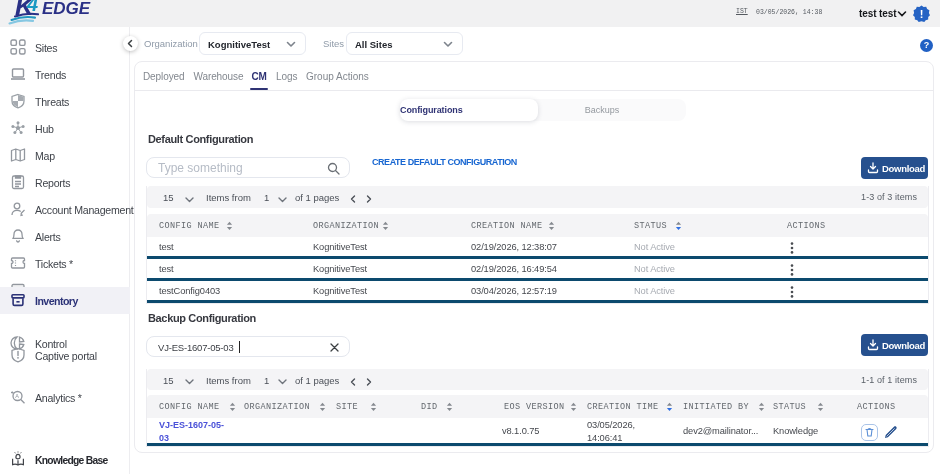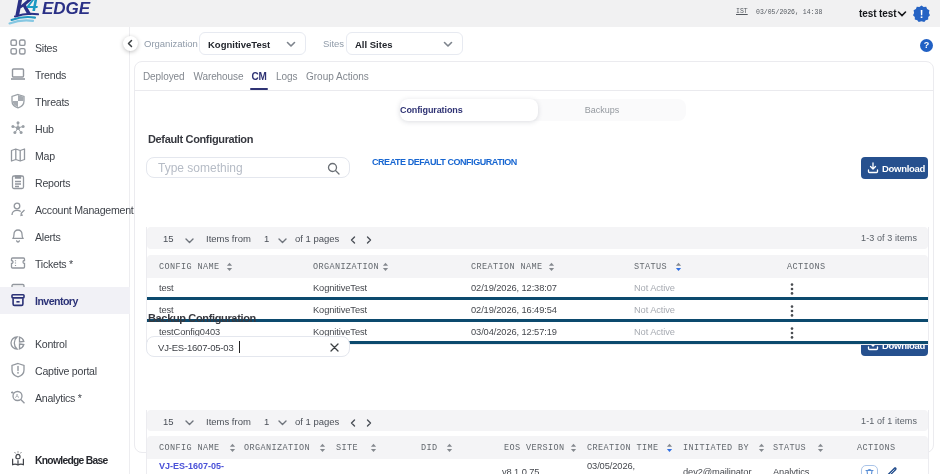--- a/index.html
+++ b/index.html
@@ -47,21 +47,21 @@
 
 .searchbox { position:absolute; left:146px; width:204px; height:21px; border:1px solid #e4e7ee; border-radius:8px; background:#fff; }
 .searchbox .ph { position:absolute; left:11px; top:50%; transform:translateY(-50%); font-size:12px; color:#b6bcc6;text-align:center; }
 .searchbox .tx { position:absolute; left:11px; top:50%; transform:translateY(-50%); font-size:9.5px; color:#3d4046; letter-spacing:-0.2px; }
 
 .createlink { position:absolute; left:372px; font-size:9px; font-weight:bold; color:#1766d1; letter-spacing:-0.45px; }
 
 .dlbtn { position:absolute; left:861px; width:67px; height:22px; background:#26508e; border-radius:4px; color:#fff; }
 .dlbtn .t { position:absolute; left:21px; top:50%; transform:translateY(-50%); font-size:9.5px; font-weight:bold; letter-spacing:-0.3px;text-align:right; }
 
-.tablebox { position:absolute; left:146px; width:783px; border:1px solid #ececf0; border-top:none; background:#fff;margin-top:41px; }
+.tablebox { position:absolute; left:146px; width:783px; border:1px solid #ececf0; border-top:none; background:#fff; }
 .pagbar { position:absolute; left:0; top:0; width:781px; background:#f4f4f6; border-radius:4px; }
 .pg { position:absolute; top:50%; transform:translateY(-50%); font-size:9.5px; color:#4a4f57; white-space:nowrap; }
 .pg-right { position:absolute; top:50%; transform:translateY(-50%); font-size:9px; color:#5a6068; letter-spacing:0.1px; }
 .thead { position:absolute; left:0; width:781px; background:#f4f4f6; border-radius:4px 4px 0 0; }
 .th { position:absolute; top:50%; transform:translateY(-50%); font-family:"Liberation Mono",monospace; font-size:8.5px; color:#63686e; letter-spacing:0.4px; white-space:nowrap; }
 .trow { position:absolute; left:0; width:781px; border-bottom:3px solid #0c4a6e; background:#fff;text-decoration:underline; }
 .td { position:absolute; top:50%; transform:translateY(-50%); font-size:9.3px; color:#45484e; white-space:nowrap; letter-spacing:-0.1px; }
 .td.mut { color:#a7abb2; }
 .sorticon { position:absolute; }
 </style>
@@ -197,21 +197,21 @@
   <div class="side-item" style="top:330px;">
       <svg class="ic" viewBox="0 0 16 16">
         <g fill="none" stroke="#92979e" stroke-width="1.3">
           <path d="M7 2 A6 6 0 0 0 7 14 A8 8 0 0 1 7 2 Z"></path>
           <path d="M9.5 2.2 A6 6 0 0 1 13.8 6.5 L9.5 7 Z"></path>
           <path d="M9.5 9 L13.8 9.5 A6 6 0 0 1 9.5 13.8 Z"></path>
         </g>
       </svg>
       <span class="lb">Kontrol</span>
     </div>
-  <div class="side-item" style="top:357px;">
+  <div class="side-item" style="top:342px;">
       <svg class="ic" viewBox="0 0 16 16">
         <path d="M8 1.5 L14 3.5 V8 C14 11.5 11.5 13.8 8 14.8 C4.5 13.8 2 11.5 2 8 V3.5 Z" fill="none" stroke="#92979e" stroke-width="1.3"></path>
         <path d="M8 4.5 V8.5" stroke="#92979e" stroke-width="1.4" stroke-linecap="round"></path>
         <circle cx="8" cy="10.8" r="0.9" fill="#92979e"></circle>
       </svg>
       <span class="lb">Captive portal</span>
     </div>
   <div class="side-item" style="top:384px;">
       <svg class="ic" viewBox="0 0 16 16">
         <g fill="none" stroke="#92979e" stroke-width="1.3">
@@ -443,21 +443,21 @@
         </svg>
         <span class="th" style="left:710px;">ACTIONS</span>
       </div>
       <div class="trow" style="top:49px;height:28px;">
         <span class="td" style="left:12px;top:2px;transform:none;color:#4a51d8;font-weight:bold;font-size:9px;letter-spacing:0px;">VJ-ES-1607-05-</span>
         <span class="td" style="left:12px;top:14.5px;transform:none;color:#4a51d8;font-weight:bold;font-size:9px;letter-spacing:0px;">03</span>
         <span class="td" style="left:355px;">v8.1.0.75</span>
         <span class="td" style="left:440px;top:2px;transform:none;">03/05/2026,</span>
         <span class="td" style="left:440px;top:14.5px;transform:none;">14:06:41</span>
         <span class="td" style="left:536px;">dev2@mailinator...</span>
-        <span class="td" style="left:626px;">Analytics</span>
+        <span class="td" style="left:626px;">Knowledge</span>
         <svg class="abs" style="left:714px;top:6px" width="17" height="17" viewBox="0 0 17 17">
           <rect x="0.5" y="0.5" width="16" height="16" rx="4.5" fill="none" stroke="#aac4e8" stroke-width="1"></rect>
           <path d="M5 5.5 H12 M6 5.5 L6.8 12 H10.2 L11 5.5 M7 5.5 C7 4.2 10 4.2 10 5.5" stroke="#5b8fd6" stroke-width="1.1" fill="none" stroke-linecap="round"></path>
         </svg>
         <svg class="abs" style="left:737px;top:7px" width="14" height="14" viewBox="0 0 14 14">
           <path d="M1 13 L1.7 10 L10 1.7 C10.6 1.1 11.6 1.1 12.2 1.7 C12.8 2.3 12.8 3.3 12.2 3.9 L3.9 12.2 Z" fill="#26508e"></path>
           <path d="M2.6 11.4 L10.6 3.4" stroke="#fff" stroke-width="0.7"></path>
         </svg>
       </div>
     </div>

